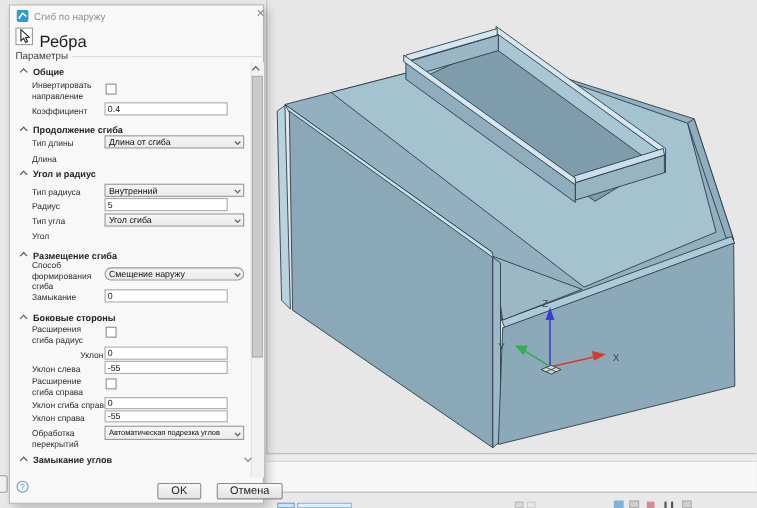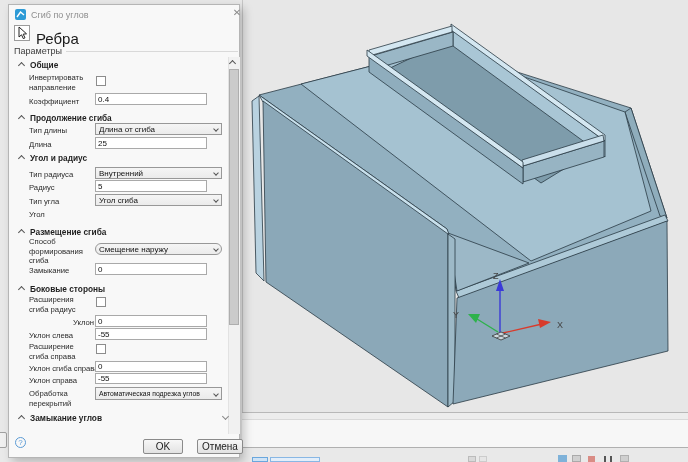--- a/index.html
+++ b/index.html
@@ -55,21 +55,21 @@
   #sb-up { left:221px; top:56px; }
   #sb-thumb { left:220px; top:64px; width:10px; height:256px; background:#cbcbcb; border:1px solid #aeaeae; }
 
   
   #help-icon { left:6px; top:432px; width:11px; height:11px; border:1px solid #5b9bd5;
     border-radius:50%; color:#5b9bd5; font-size:8px; line-height:10px; text-align:center; }
   .btn { position:absolute; top:434px; height:15px; background:linear-gradient(#f7f7f7,#e2e2e2);
     border:1px solid #8a8a8a; border-radius:2px; font-size:10px; color:#1d1d1d;
     text-align:center; line-height:13px; }
   #ok-btn { left:134px; width:40px; }
-  #cancel-btn { left:188px; width:46px; }
+  #cancel-btn { left:188px; width:60px; }
 
   #left-clip-btn { left:-3px; top:432px; width:10px; height:16px; background:#f0f0f0;
     border:1px solid #a0a0a0; border-radius:2px; }
 </style>
 </head>
 <body>
 
 <div id="viewport" class="abs">
   <svg width="446" height="412" viewBox="242 0 446 412">
     <g stroke="#2A3A44" stroke-width="0.8" stroke-linejoin="round">
@@ -128,21 +128,21 @@
 <div id="left-clip-btn" class="abs"></div>
 
 <div id="dialog" class="abs">
 
   <div id="dlg-icon" class="abs">
     <svg width="11" height="11">
         <rect x="0" y="0" width="11" height="11" rx="2" fill="#2e9bd6"></rect>
         <path d="M2,8 L5.5,3 L9,6" fill="none" stroke="#fff" stroke-width="1.4"></path>
       </svg>
   </div>
-  <div id="dlg-title" class="abs">Сгиб по углов</div>
+  <div id="dlg-title" class="abs">Сгиб по наружу</div>
   <div id="dlg-close" class="abs">✕</div>
 
   <div id="rebra-btn" class="abs">
     <svg width="14" height="14">
       <polygon points="4,1 4,11 6.5,8.8 8.3,12.6 10,11.8 8.2,8.2 11.5,7.8" fill="#fff" stroke="#222" stroke-width="1"></polygon>
     </svg>
   </div>
   <div id="rebra-label" class="abs">Ребра</div>
 
   <div id="params-caption" class="abs">Параметры</div>
@@ -157,21 +157,20 @@
   <div class="lbl wrap" style="top:68px;">Инвертировать направление</div>
   <div class="cb" style="top:71px;"></div>
   <div class="lbl nw" style="top:92px;">Коэффициент</div>
   <input class="field" style="top: 88px;" readonly="" value="0.4">
 
   <span class="chev-up" style="left:10px; top:111px;"></span>
   <div class="grp-header" style="top:108px;">Продолжение сгиба</div>
   <div class="lbl nw" style="top:121px;">Тип длины</div>
   <div class="drop" style="top:118px;"><span>Длина от сгиба</span><span class="dd-chev"></span></div>
   <div class="lbl nw" style="top:135px;">Длина</div>
-  <input class="field" style="top: 132px;" readonly="" value="25">
 
   <span class="chev-up" style="left:10px; top:151px;"></span>
   <div class="grp-header" style="top:148px;">Угол и радиус</div>
   <div class="lbl nw" style="top:165px;">Тип радиуса</div>
   <div class="drop" style="top:162px;"><span>Внутренний</span><span class="dd-chev"></span></div>
   <div class="lbl nw" style="top:178px;">Радиус</div>
   <input class="field" style="top: 175px;" readonly="" value="5">
   <div class="lbl nw" style="top:192px;">Тип угла</div>
   <div class="drop" style="top:189px;"><span>Угол сгиба</span><span class="dd-chev"></span></div>
   <div class="lbl nw" style="top:205px;">Угол</div>

